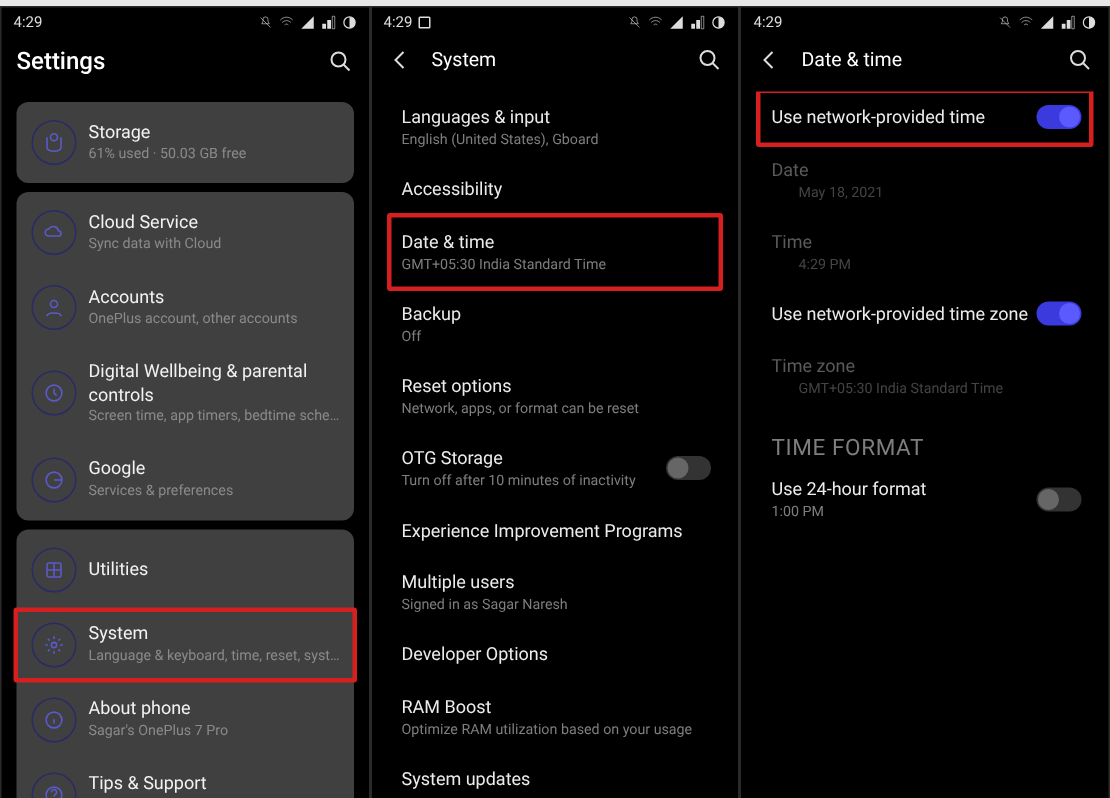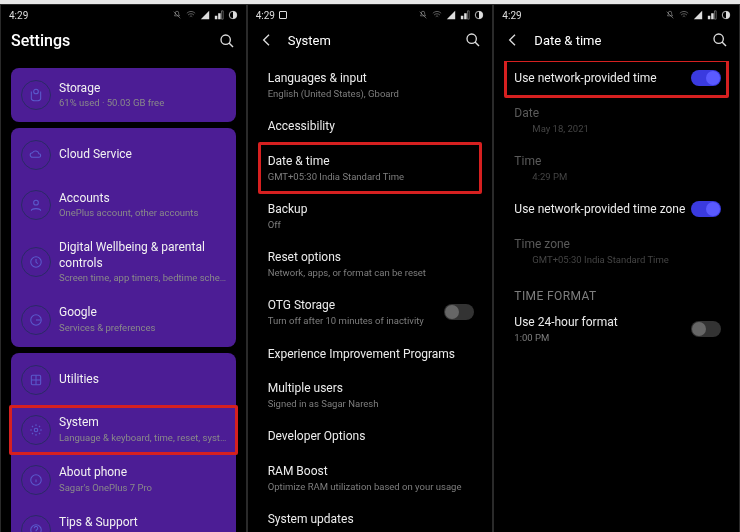--- a/index.html
+++ b/index.html
@@ -61,21 +61,21 @@
     color: #fff;
   }
   .search-btn, .back-btn {
     width: 18px; height: 18px;
     display:flex; align-items:center; justify-content:center;
   }
   .search-btn svg, .back-btn svg { width: 16px; height: 16px; stroke: #ddd; fill:none; stroke-width:2; }
 
   .content { flex:1; overflow:hidden; padding: 0 6px; }
   .card {
-    background: #4c1d95;
+    background: #404040;
     border-radius: 8px;
     margin: 6px 4px;
     padding: 2px 0;
   }
   .row {
     display: flex;
     align-items: center;
     padding: 10px 6px 10px 6px;
     gap: 8px;
     position: relative;
@@ -96,21 +96,21 @@
   .list-row {
     padding: 9px 14px;
     position: relative;
   }
   .list-title { font-size: 12px; color:#ececec; line-height:1.4; }
   .list-sub { font-size: 9.5px; color:#7e7e7e; line-height:1.3; margin-top:1px; }
   .list-disabled .list-title { color:#5a5a5a; }
   .list-disabled .list-sub { color:#444;margin-left:18px; }
 
   .section-header {
-    font-size: 12px;
+    font-size: 15px;
     color: #7e7e7e;
     padding: 14px 14px 2px 14px;
     letter-spacing: 0.4px;
   }
 
   .toggle {
     width: 30px; height: 16px;
     border-radius: 10px;
     position: absolute;
     right: 12px; top: 50%;
@@ -188,20 +188,21 @@
         </div>
         <div class="card">
           <div class="row">
             <div class="row-icon">
               <svg viewBox="0 0 24 24">
                 <path d="M6 16a4 4 0 010-8 6 6 0 0111 2 3 3 0 010 6z"></path>
               </svg>
             </div>
             <div class="row-text">
               <div class="row-title">Cloud Service</div>
+              <div class="row-sub">Sync data with Cloud</div>
             </div>
           </div>
           <div class="row">
             <div class="row-icon">
               <svg viewBox="0 0 24 24">
                 <circle cx="12" cy="8" r="4"></circle>
                 <path d="M4 22c0-5 16-5 16 0"></path>
               </svg>
             </div>
             <div class="row-text">

